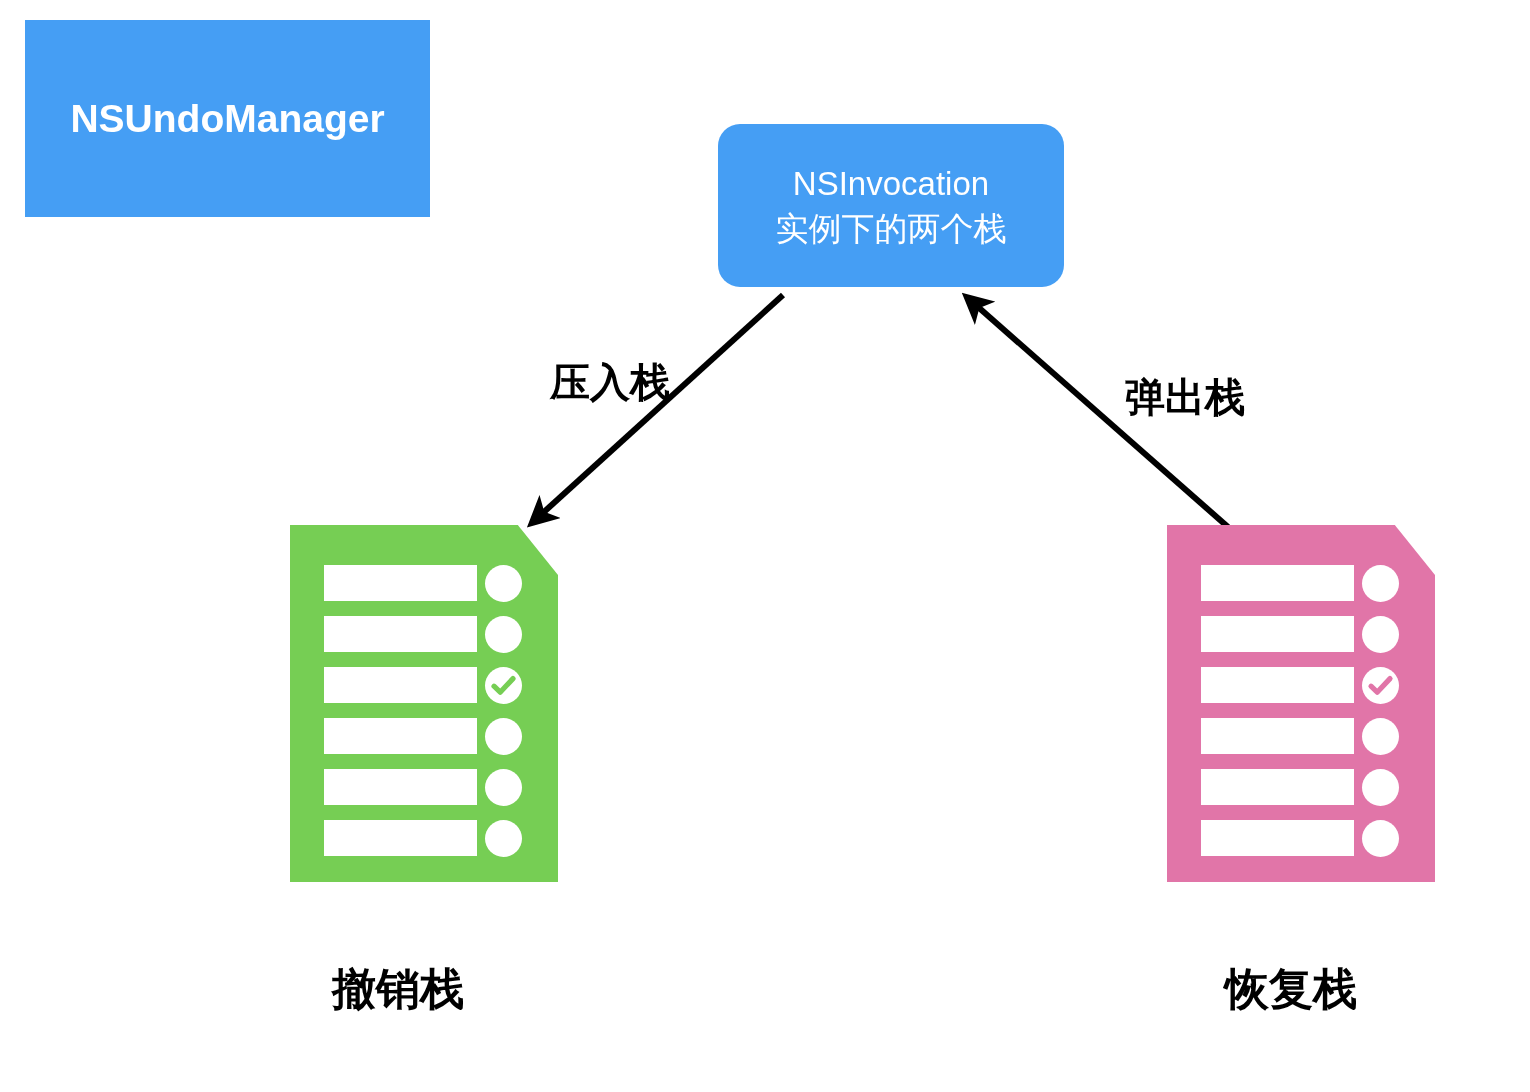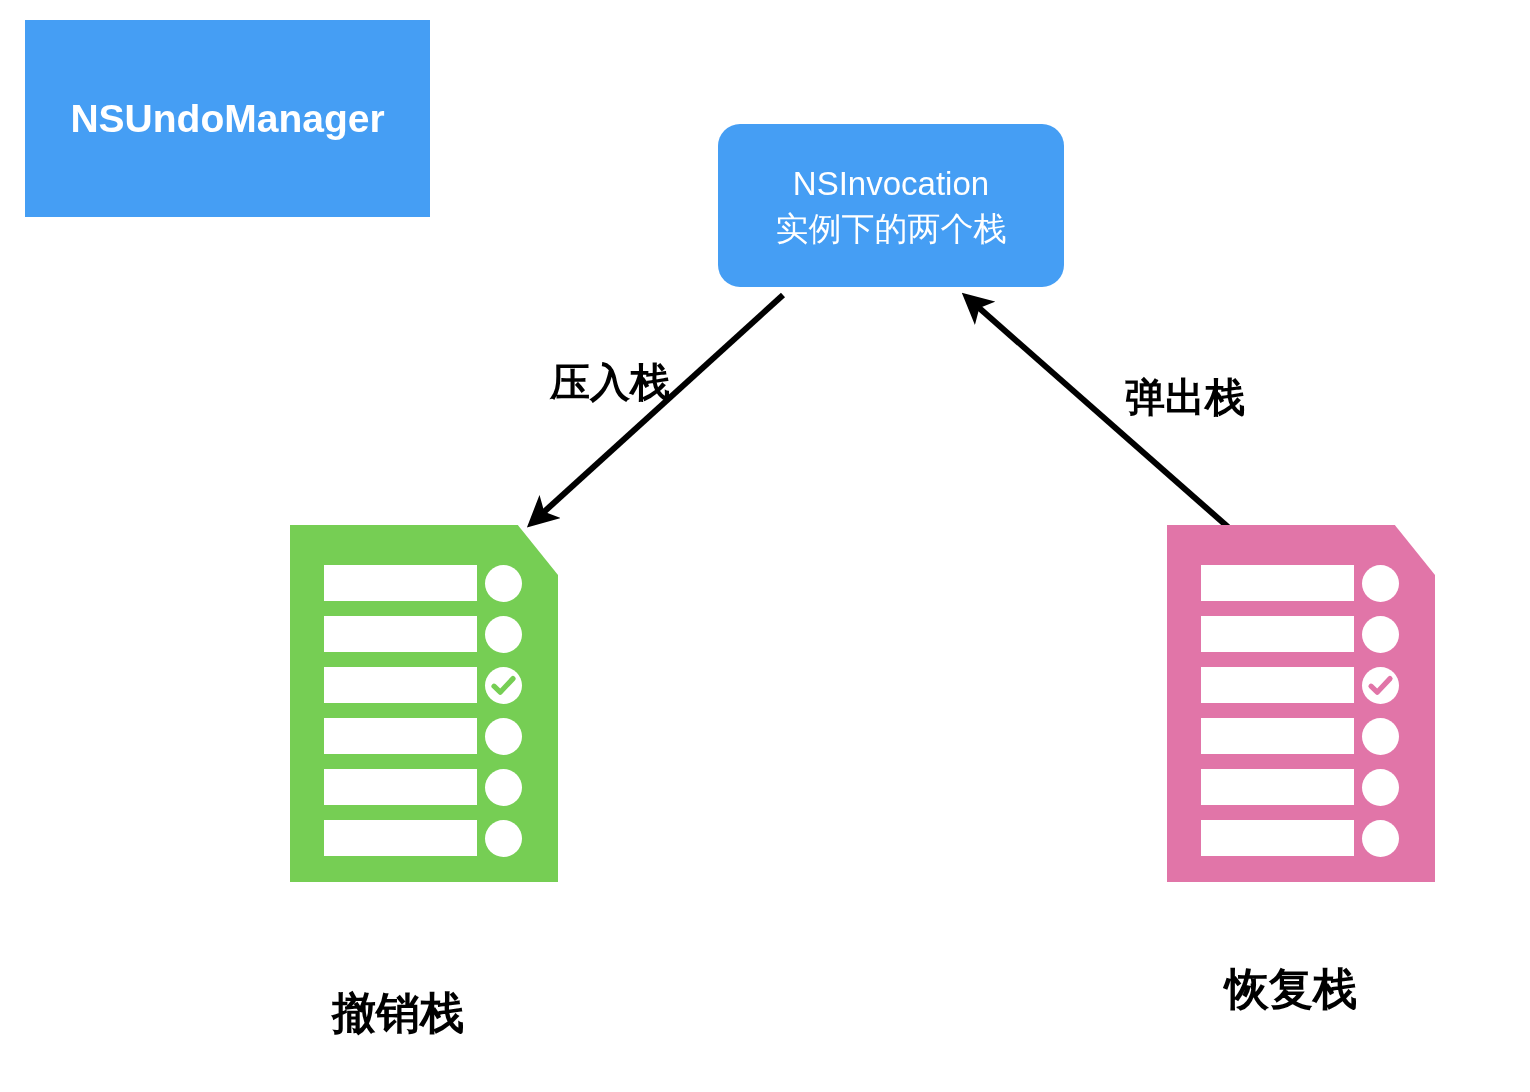--- a/index.html
+++ b/index.html
@@ -134,21 +134,21 @@
   .row-dot svg { display: block; }
 
   
   .stack-caption {
     position: absolute;
     color: #000000;
     font-weight: bold;
     font-size: 44px;
     white-space: nowrap;
   }
-  .caption-undo { left: 332px; top: 960px; margin-top: 24px; }
+  .caption-undo { left: 332px; top: 960px; }
   .caption-redo { left: 1225px; top: 960px; }
 </style>
 </head>
 <body>
 
 <div id="canvas">
 
   <div class="title-box">
     <div class="title-line">NSUndoManager</div>
   </div>

